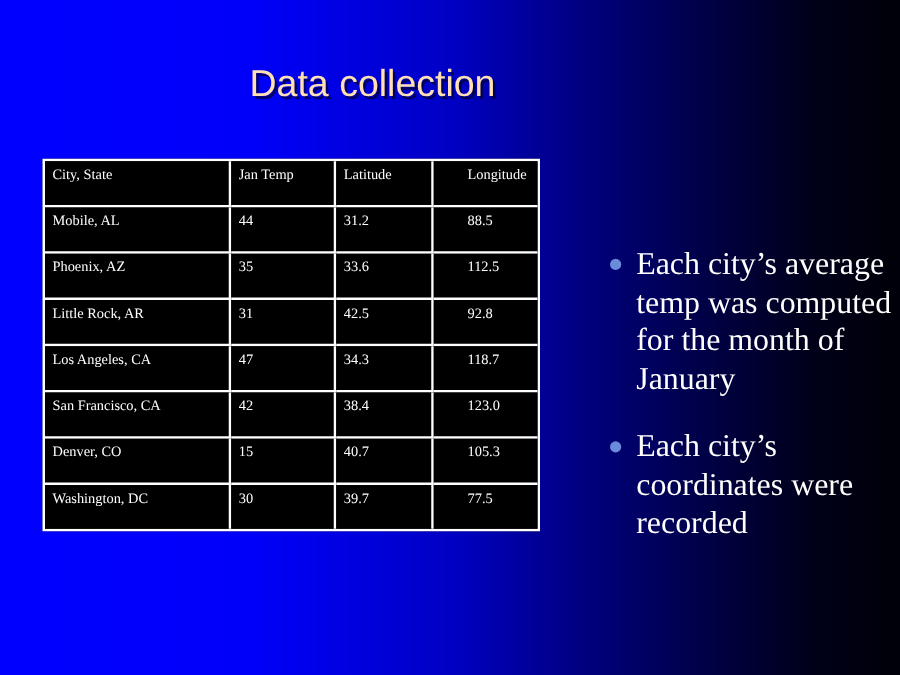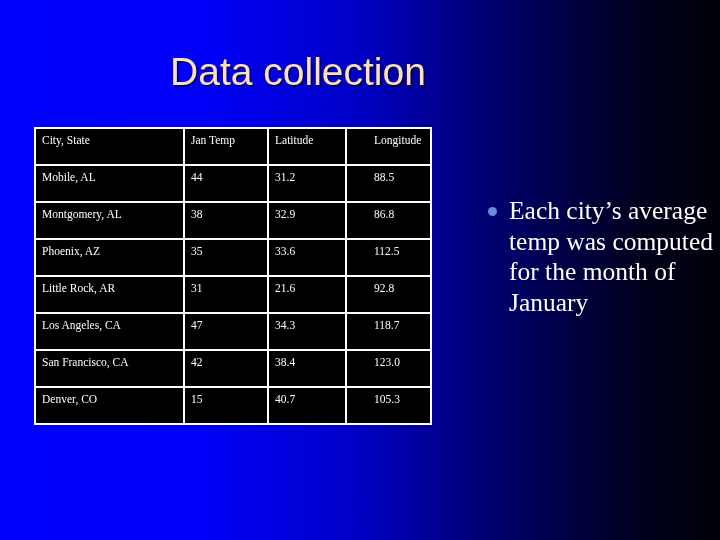--- a/index.html
+++ b/index.html
@@ -29,21 +29,21 @@
   }
 
   
   #title {
     position: absolute;
     left: 0;
     top: 52px;
     width: 596px;
     text-align: center;
     font-family: "Liberation Sans", sans-serif;
-    font-size: 39px;
+    font-size: 30px;
     font-weight: normal;
     letter-spacing: 0px;
     color: #ffe0b5;
     text-shadow: 2px 2px 0 rgba(0,0,0,0.55);
     line-height: 1.05;
     white-space: nowrap;
   }
 
   
   #data-table-wrap {
@@ -139,59 +139,63 @@
           <td>Longitude</td>
         </tr>
 
         <tr>
           <td>Mobile, AL</td>
           <td>44</td>
           <td>31.2</td>
           <td>88.5</td>
         </tr>
         <tr>
-          <td>Montgomery, AL</td>
-          <td>38</td>
-          <td>32.9</td>
-          <td>86.8</td>
-        </tr>
-        <tr>
           <td>Phoenix, AZ</td>
           <td>35</td>
           <td>33.6</td>
           <td>112.5</td>
         </tr>
         <tr>
           <td>Little Rock, AR</td>
           <td>31</td>
-          <td>21.6</td>
+          <td>42.5</td>
           <td>92.8</td>
         </tr>
         <tr>
           <td>Los Angeles, CA</td>
           <td>47</td>
           <td>34.3</td>
           <td>118.7</td>
         </tr>
         <tr>
           <td>San Francisco, CA</td>
           <td>42</td>
           <td>38.4</td>
           <td>123.0</td>
         </tr>
         <tr>
           <td>Denver, CO</td>
           <td>15</td>
           <td>40.7</td>
           <td>105.3</td>
+        </tr>
+        <tr>
+          <td>Washington, DC</td>
+          <td>30</td>
+          <td>39.7</td>
+          <td>77.5</td>
         </tr>
       </tbody>
     </table>
   </div>
 
   <div id="bullets">
     <div class="bullet-item">
       <span class="bullet-dot"></span>
       <span class="bullet-text">Each city’s average temp was computed for the month of January</span>
     </div>
+    <div class="bullet-item">
+      <span class="bullet-dot"></span>
+      <span class="bullet-text">Each city’s coordinates were recorded</span>
+    </div>
   </div>
 
 </div>
 
 </body></html>

